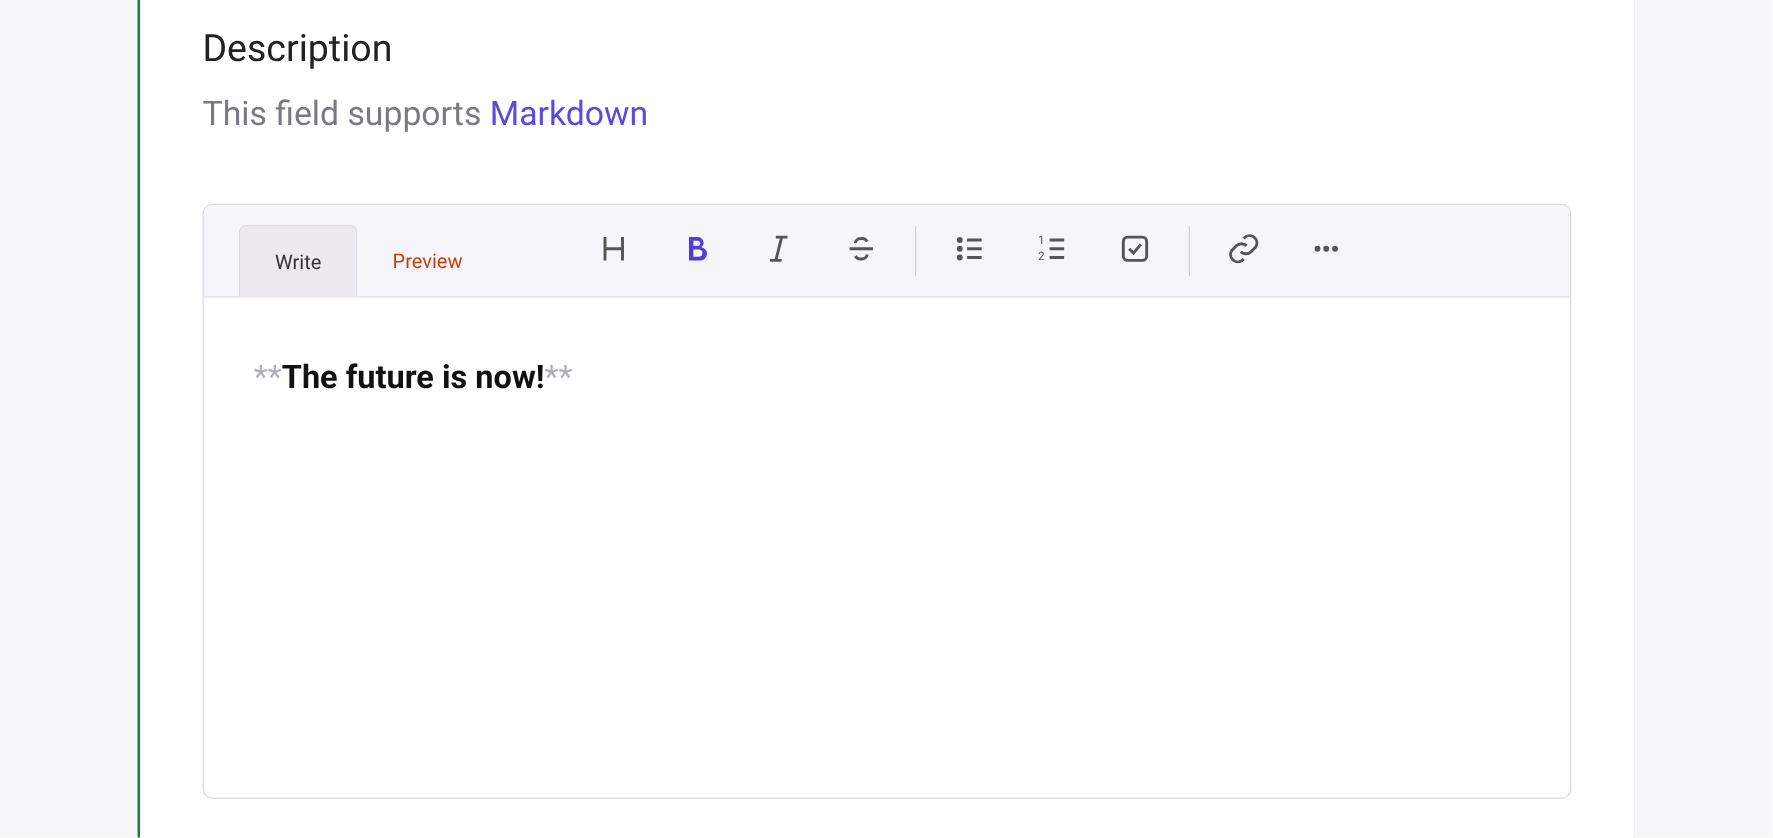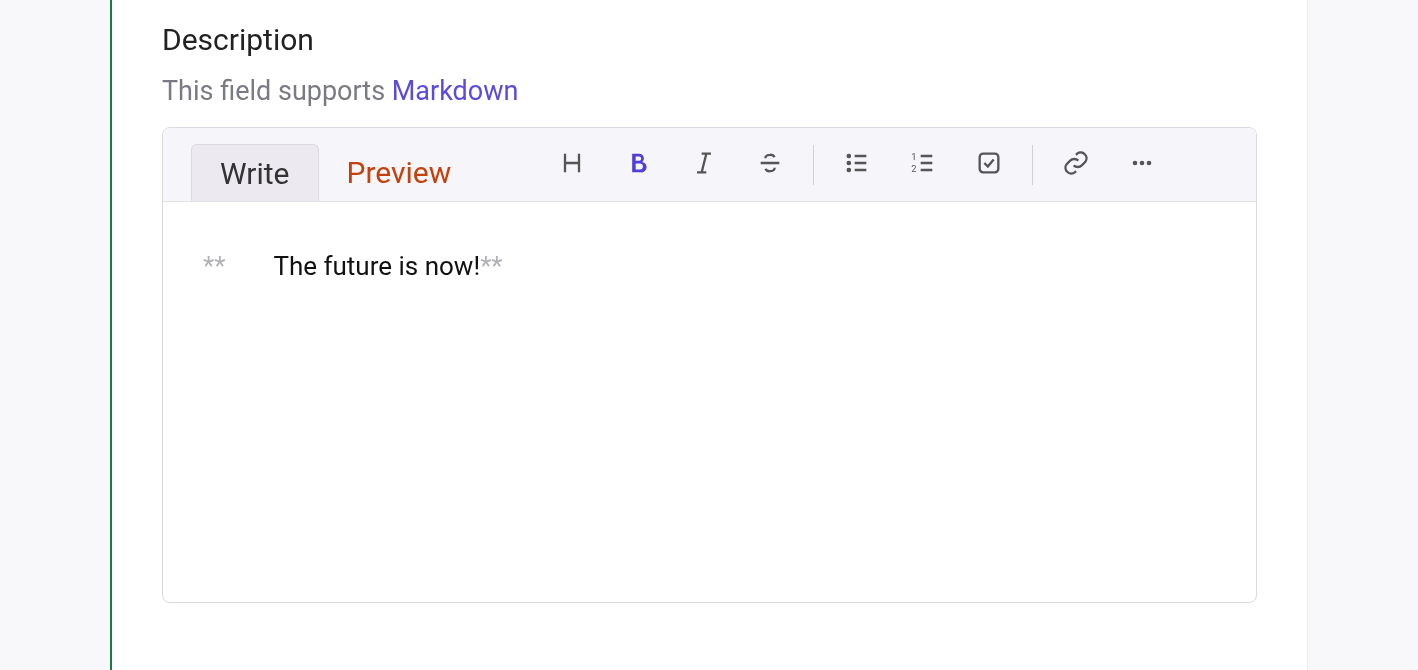--- a/index.html
+++ b/index.html
@@ -20,21 +20,21 @@
     }
     .field-label {
       font-size: 30px;
       color: #222;
       font-weight: 400;
       margin-bottom: 18px;
     }
     .help-text {
       font-size: 27px;
       color: #7a7a85;
-      margin-bottom: 20px;
+      margin-bottom: 56px;
     }
     .help-text a {
       color: #5b4bdb;
       text-decoration: none;
     }
     .editor-box {
       border: 1px solid #d9d9e0;
       border-radius: 8px;
       overflow: hidden;
     }
@@ -43,21 +43,21 @@
       border-bottom: 1px solid #e2e2e8;
       display: flex;
       align-items: stretch;
       height: 74px;
       padding-left: 28px;
     }
     .tab {
       display: flex;
       align-items: center;
       padding: 0 28px;
-      font-size: 30px;
+      font-size: 16px;
       cursor: pointer;
       border-top-left-radius: 6px;
       border-top-right-radius: 6px;
       margin-top: 16px;
     }
     .tab.active {
       background: #eceaf0;
       border: 1px solid #d9d9e0;
       border-bottom: none;
       color: #333;
@@ -93,21 +93,21 @@
     }
     .editor-content {
       min-height: 400px;
       padding: 48px 40px;
       font-size: 26px;
       line-height: 1.3;
       color: #222;
       outline: none;
     }
     .md-stars { color: #b0b0b8; }
-    .md-bold { font-weight: 400; color: #111; margin-left: 48px; }
+    .md-bold { font-weight: 700; color: #111; }
   </style>
 </head>
 <body>
 
 <div class="page-wrap">
   <div class="field-label">Description</div>
   <div class="help-text">
     <span>This field supports </span><a href="#">Markdown</a>
   </div>
 

